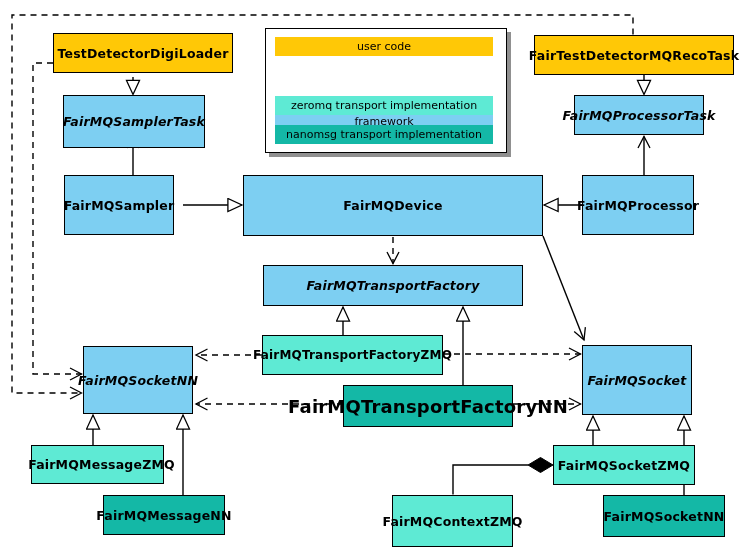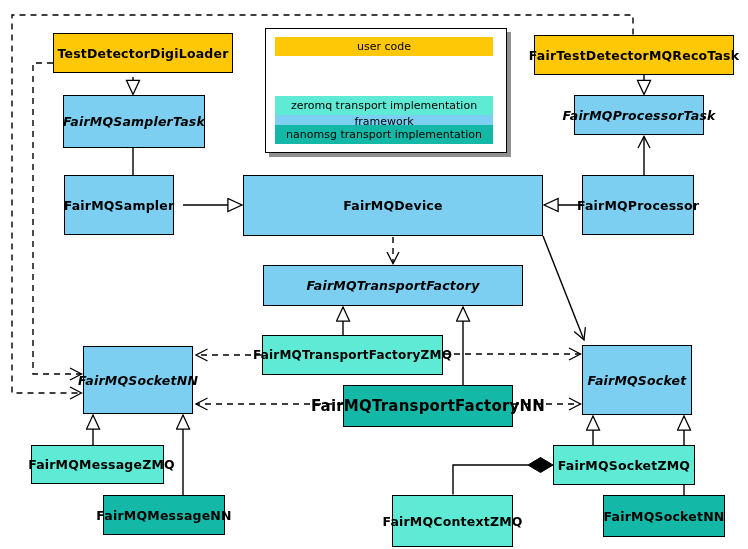--- a/index.html
+++ b/index.html
@@ -94,21 +94,21 @@
   <div class="node c-fw abstract" style="left:63px;top:95px;width:142px;height:53px;">FairMQSamplerTask</div>
   <div class="node c-fw abstract" style="left:574px;top:95px;width:130px;height:40px;">FairMQProcessorTask</div>
 
   <div class="node c-fw" style="left:64px;top:175px;width:110px;height:60px;">FairMQSampler</div>
   <div class="node c-fw" style="left:243px;top:175px;width:300px;height:61px;">FairMQDevice</div>
   <div class="node c-fw" style="left:582px;top:175px;width:112px;height:60px;">FairMQProcessor</div>
 
   <div class="node c-fw abstract" style="left:263px;top:265px;width:260px;height:41px;">FairMQTransportFactory</div>
 
   <div class="node c-zmq" style="left:262px;top:335px;width:181px;height:40px;font-size:12px;">FairMQTransportFactoryZMQ</div>
-  <div class="node c-nn" style="left:343px;top:385px;width:170px;height:42px;font-size:15px;">FairMQTransportFactoryNN</div>
+  <div class="node c-nn" style="left:343px;top:385px;width:170px;height:42px;font-size:18px;">FairMQTransportFactoryNN</div>
 
   <div class="node c-fw abstract" style="left:83px;top:346px;width:110px;height:68px;">FairMQSocketNN</div>
   <div class="node c-fw abstract" style="left:582px;top:345px;width:110px;height:70px;">FairMQSocket</div>
 
   <div class="node c-zmq" style="left:31px;top:445px;width:133px;height:39px;padding-left:8px;">FairMQMessageZMQ</div>
   <div class="node c-nn" style="left:103px;top:495px;width:122px;height:40px;">FairMQMessageNN</div>
 
   <div class="node c-zmq" style="left:392px;top:495px;width:121px;height:52px;">FairMQContextZMQ</div>
   <div class="node c-zmq" style="left:553px;top:445px;width:142px;height:40px;">FairMQSocketZMQ</div>
   <div class="node c-nn" style="left:603px;top:495px;width:122px;height:42px;">FairMQSocketNN</div>

